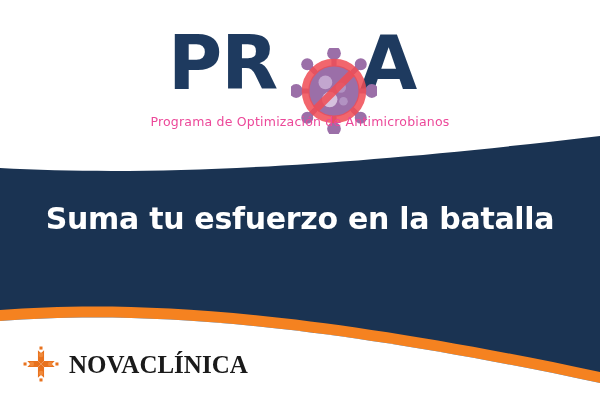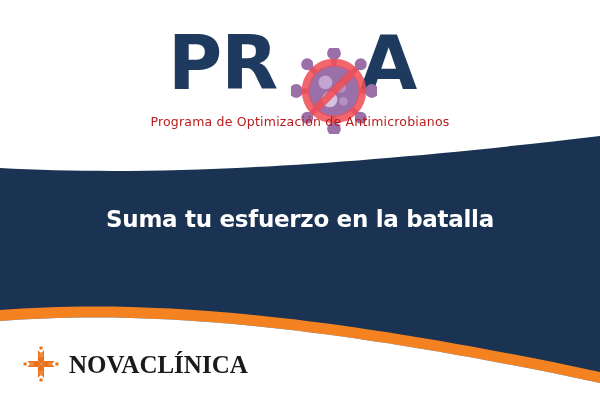--- a/index.html
+++ b/index.html
@@ -72,38 +72,38 @@
     height: 86px;
   }
   .virus-svg { display: block; width: 86px; height: 86px; }
 
   .proa-subtitle {
     position: absolute;
     left: 0;
     top: 92px;
     width: 600px;
     text-align: center;
-    color: #b91c1c;
+    color: #ec4899;
     font-family: "DejaVu Sans", sans-serif;
     font-size: 12.5px;
     letter-spacing: 0.2px;
     white-space: nowrap;
   }
 
   
   .headline {
     position: absolute;
     left: 0;
     top: 200px;
     width: 600px;
     text-align: center;
     color: #ffffff;
     font-family: "DejaVu Sans", sans-serif;
     font-weight: bold;
-    font-size: 23px;
+    font-size: 30px;
     line-height: 38px;
     letter-spacing: -0.3px;
     white-space: nowrap;
   }
   .headline .line { display: block; }
 
   
   .clinic-logo {
     position: absolute;
     left: 22px;

